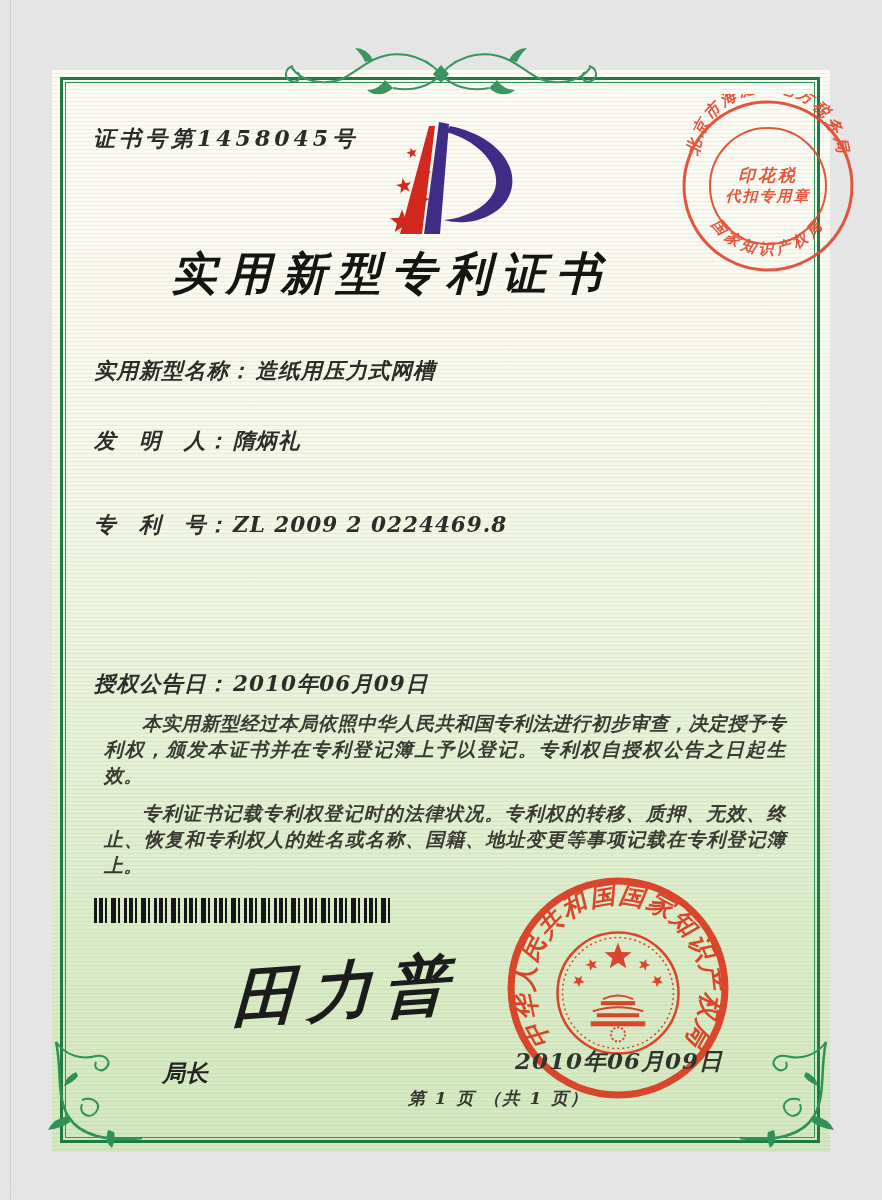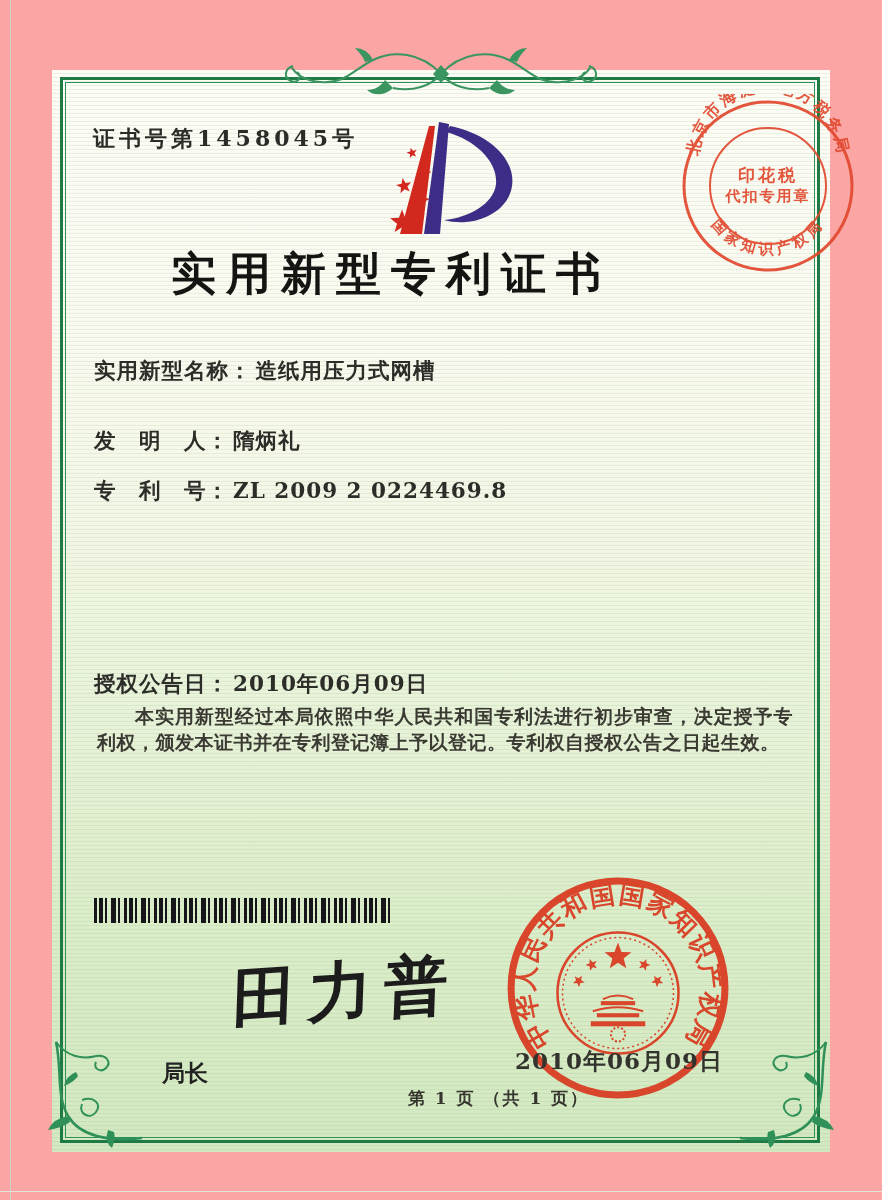--- a/index.html
+++ b/index.html
@@ -1,17 +1,17 @@
 <!DOCTYPE html>
 <html><head>
 <meta charset="utf-8">
 <style>
   html,body{margin:0;padding:0;background:#ffffff;}
   body{font-family:"DejaVu Serif","Liberation Serif",serif;}
-  .scan{position:relative;width:882px;height:1200px;background:#fca5a5;overflow:hidden;}
+  .scan{position:relative;width:882px;height:1200px;background:#e5e5e5;overflow:hidden;font-style:italic;}
   .photo-edge-left{position:absolute;left:10px;top:0;width:1px;height:1200px;background:#d2d2cb;}
   .photo-edge-bottom{position:absolute;left:0;bottom:8px;width:882px;height:1px;background:#e4e4dd;}
 
   
   .green-wash{position:absolute;left:52px;top:70px;width:778px;height:1082px;
     background:
       repeating-linear-gradient(180deg, rgba(255,255,255,0) 0 3px, rgba(110,170,115,0.14) 3px 4px),
       linear-gradient(180deg,#fdfcf5 0%,#fbfaf1 22%,#f3f7e6 42%,#e8f2d8 60%,#dcedca 78%,#d3e8c0 100%);
   }
 
@@ -27,25 +27,25 @@
   .cert-no{position:absolute;left:93px;top:124px;font-size:22px;font-weight:bold;
     letter-spacing:4px;color:#2b2b28;}
 
   .logo{position:absolute;left:362px;top:122px;}
 
   .title{position:absolute;left:0;top:244px;width:782px;text-align:center;
     font-size:45px;font-weight:bold;letter-spacing:10px;color:#141412;}
 
   .field{position:absolute;left:94px;font-size:21.5px;font-weight:bold;color:#2c2c28;
     letter-spacing:1px;white-space:nowrap;}
-  .f0{top:356px;} .f1{top:426px;} .f2{top:476px;} .f3{top:549px;} .f4{top:609px;} .f5{top:669px;text-align:right;}
+  .f0{top:356px;} .f1{top:426px;} .f2{top:510px;} .f3{top:549px;} .f4{top:609px;} .f5{top:669px;text-align:right;}
   .fvalue{margin-left:4px;}
 
   .paras{position:absolute;left:92px;top:698px;width:706px;color:#3a3a33;}
-  .paras p{margin:5px;font-size:19px;font-weight:600;line-height:26px;text-align:justify;
+  .paras p{margin:12px;font-size:19px;font-weight:600;line-height:26px;text-align:justify;
     text-indent:2em;letter-spacing:0.5px;}
 
   .barcode{position:absolute;left:94px;top:898px;width:298px;height:25px;
     background:
       repeating-linear-gradient(90deg,#15151a 0 3px,transparent 3px 5px,#15151a 5px 9px,
         transparent 9px 11px,#15151a 11px 13px,transparent 13px 17px,#15151a 17px 22px,
         transparent 22px 24px,#15151a 24px 26px,transparent 26px 30px);}
 
   .sig-label{position:absolute;left:162px;top:1058px;font-size:23px;font-weight:bold;color:#222;}
   .sig-name{position:absolute;left:232px;top:948px;font-size:64px;font-weight:bold;color:#1c1c1c;
@@ -157,20 +157,21 @@
   </div>
   <div class="field f2">
     <span>专　利　号：</span><span class="fvalue">ZL 2009 2 0224469.8</span>
   </div>
   <div class="field f5">
     <span>授权公告日：</span><span class="fvalue">2010年06月09日</span>
   </div>
 
   <div class="paras">
     <p>本实用新型经过本局依照中华人民共和国专利法进行初步审查，决定授予专利权，颁发本证书并在专利登记簿上予以登记。专利权自授权公告之日起生效。</p>
+    <p>专利证书记载专利权登记时的法律状况。专利权的转移、质押、无效、终止、恢复和专利权人的姓名或名称、国籍、地址变更等事项记载在专利登记簿上。</p>
   </div>
 
   <div class="barcode"></div>
 
   <div class="sig-label">局长</div>
   <div class="sig-name">田力普</div>
 
   <svg class="stamp-sipo" width="232" height="232" viewBox="0 0 230 230">
     <defs>
       <path id="sipoArc" d="M 55.6 174.4 A 84 84 0 1 1 174.4 174.4" fill="none"></path>

